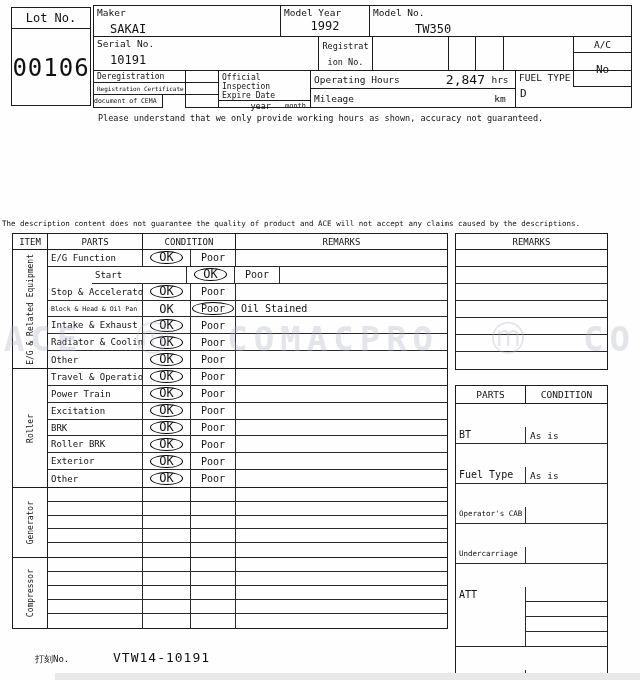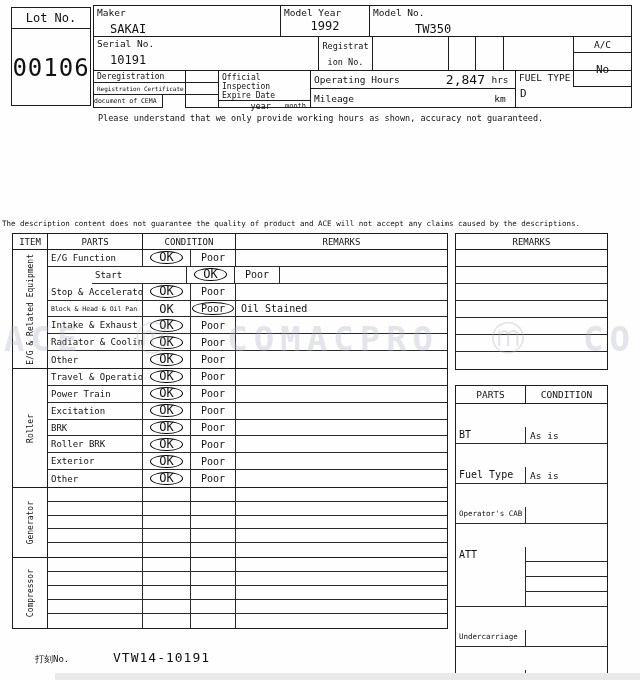--- a/index.html
+++ b/index.html
@@ -411,32 +411,32 @@
           <div class="st-cond">
             <div class="st-cond-cell" style="flex: 1 1 0%;">As is</div>
           </div>
         </div>
         <div class="st-row" style="height: 17px;">
           <div class="st-part sm">Operator's CAB</div>
           <div class="st-cond">
             <div class="st-cond-cell" style="flex: 1 1 0%;"></div>
           </div>
         </div>
+        <div class="st-row" style="height: 17px;">
+          <div class="st-part sm">Undercarriage</div>
+          <div class="st-cond">
+            <div class="st-cond-cell" style="flex: 1 1 0%;"></div>
+          </div>
+        </div>
         <div class="st-row" style="height: 60px;">
           <div class="st-part">ATT</div>
           <div class="st-cond">
             <div class="st-cond-cell" style="flex: 1 1 0%;"></div>
             <div class="st-cond-cell" style="flex: 1 1 0%;"></div>
             <div class="st-cond-cell" style="flex: 1 1 0%;"></div>
-            <div class="st-cond-cell" style="flex: 1 1 0%;"></div>
-          </div>
-        </div>
-        <div class="st-row" style="height: 17px;">
-          <div class="st-part sm">Undercarriage</div>
-          <div class="st-cond">
             <div class="st-cond-cell" style="flex: 1 1 0%;"></div>
           </div>
         </div>
         <div class="st-row" style="height: 75px;">
           <div class="st-part sm">Work Equipment</div>
           <div class="st-cond">
             <div class="st-cond-cell" style="flex: 1 1 0%;"></div>
             <div class="st-cond-cell" style="flex: 1 1 0%;"></div>
             <div class="st-cond-cell" style="flex: 1 1 0%;"></div>
             <div class="st-cond-cell" style="flex: 1 1 0%;"></div>

